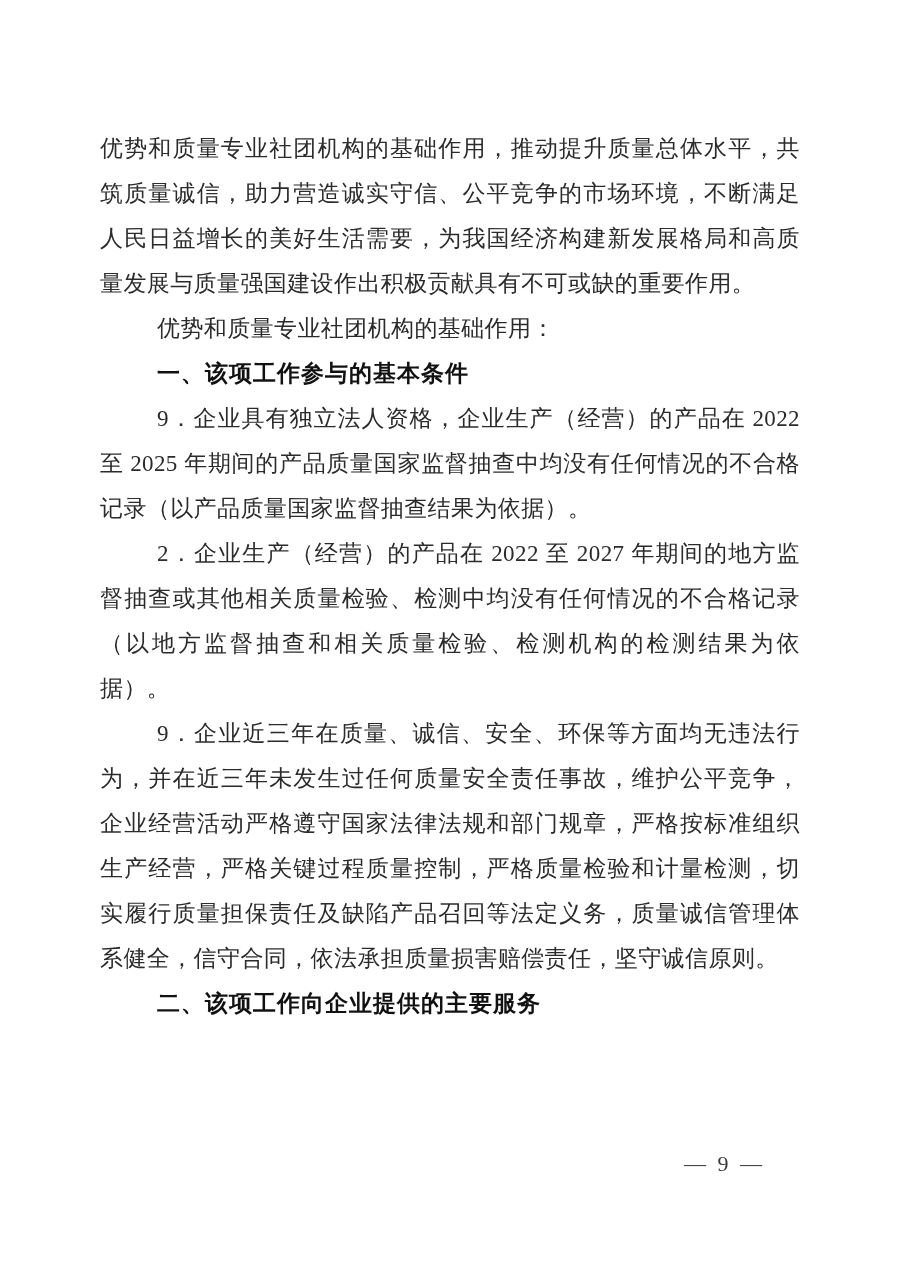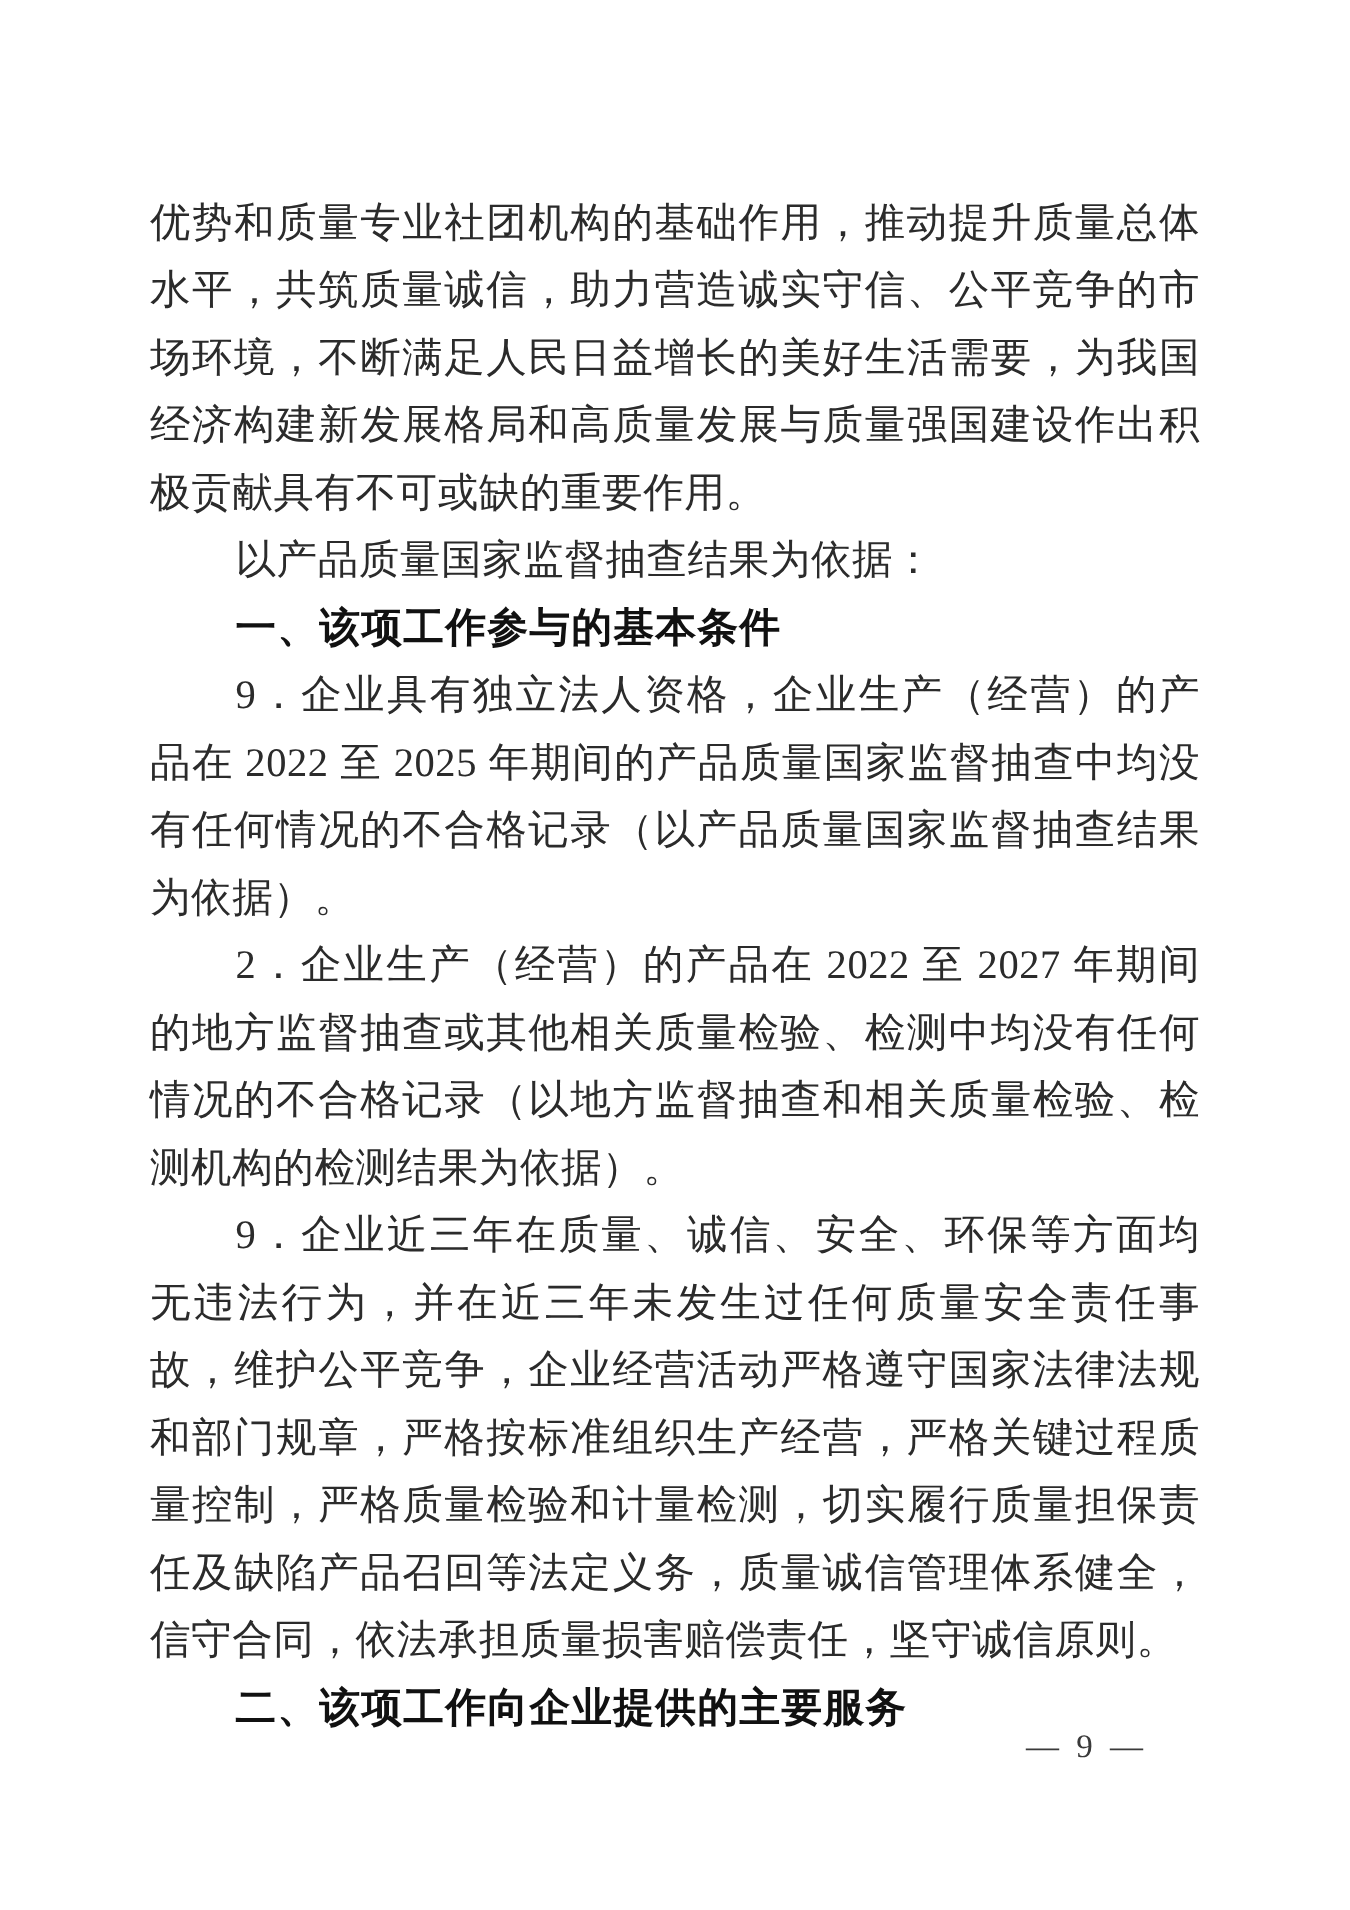--- a/index.html
+++ b/index.html
@@ -16,21 +16,21 @@
   }
   .page {
     position: absolute;
     left: 100px;
     top: 126px;
     width: 700px;
   }
   .para {
     margin: 0;
     padding: 0;
-    font-size: 27px;
+    font-size: 23px;
     line-height: 45px;
     color: #2b2b2b;
     text-align: justify;
     text-justify: inter-character;
     font-family: "Liberation Serif", serif;
     letter-spacing: 0.4px;
   }
   .para.indent {
     text-indent: 57px;
   }
@@ -49,21 +49,21 @@
     color: #3a3a3a;
     letter-spacing: 3px;
     font-family: "Liberation Serif", serif;
   }
 </style>
 </head>
 <body>
 
 <div class="page">
   <p class="para">优势和质量专业社团机构的基础作用，推动提升质量总体水平，共筑质量诚信，助力营造诚实守信、公平竞争的市场环境，不断满足人民日益增长的美好生活需要，为我国经济构建新发展格局和高质量发展与质量强国建设作出积极贡献具有不可或缺的重要作用。</p>
-  <p class="para indent">以产品质量国家监督抽查结果为依据：</p>
+  <p class="para indent">优势和质量专业社团机构的基础作用：</p>
   <p class="para indent heading">一、该项工作参与的基本条件</p>
   <p class="para indent">9．企业具有独立法人资格，企业生产（经营）的产品在 2022 至 2025 年期间的产品质量国家监督抽查中均没有任何情况的不合格记录（以产品质量国家监督抽查结果为依据）。</p>
   <p class="para indent">2．企业生产（经营）的产品在 2022 至 2027 年期间的地方监督抽查或其他相关质量检验、检测中均没有任何情况的不合格记录（以地方监督抽查和相关质量检验、检测机构的检测结果为依据）。</p>
   <p class="para indent">9．企业近三年在质量、诚信、安全、环保等方面均无违法行为，并在近三年未发生过任何质量安全责任事故，维护公平竞争，企业经营活动严格遵守国家法律法规和部门规章，严格按标准组织生产经营，严格关键过程质量控制，严格质量检验和计量检测，切实履行质量担保责任及缺陷产品召回等法定义务，质量诚信管理体系健全，信守合同，依法承担质量损害赔偿责任，坚守诚信原则。</p>
   <p class="para indent heading">二、该项工作向企业提供的主要服务</p>
 </div>
 
 <div class="footer-page-number">— 9 —</div>
 
 </body></html>

